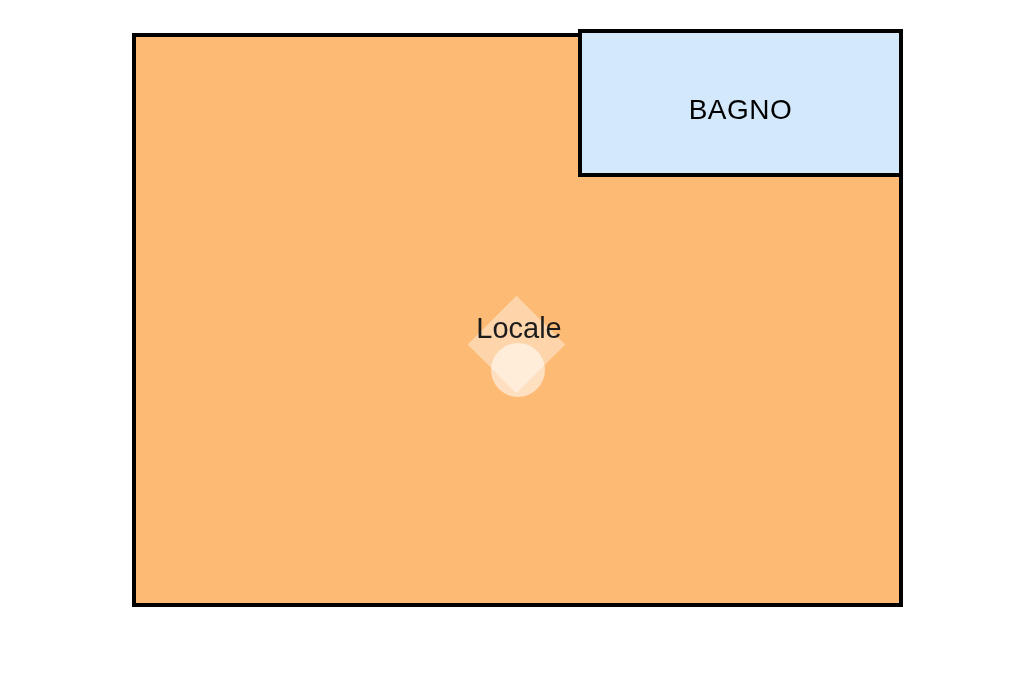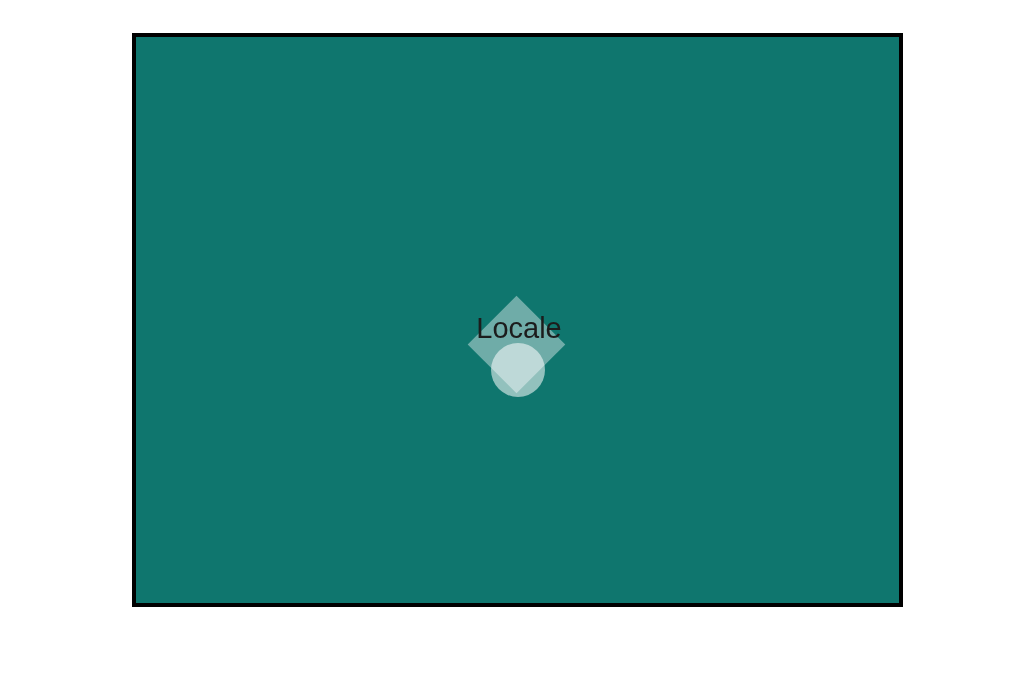--- a/index.html
+++ b/index.html
@@ -81,24 +81,27 @@
     height: 54px;
     border-radius: 50%;
     background: rgba(255, 255, 255, 0.55);
   }
 </style>
 </head>
 <body>
 
 <div class="canvas">
 
-  <div class="room room-locale" style="background-color: #0f766e; text-align: right;">
+  <div class="room room-locale" style="background-color: #fdba74; text-align: right;">
 
     <div class="watermark">
       <div class="wm-diamond"></div>
       <div class="wm-circle"></div>
     </div>
 
     <span class="locale-label">Locale</span>
   </div>
 
+  <div class="room room-bagno" style="background-color: rgb(211, 232, 251);">
+    <span class="bagno-label">BAGNO</span>
+  </div>
 
 </div>
 
 </body></html>

